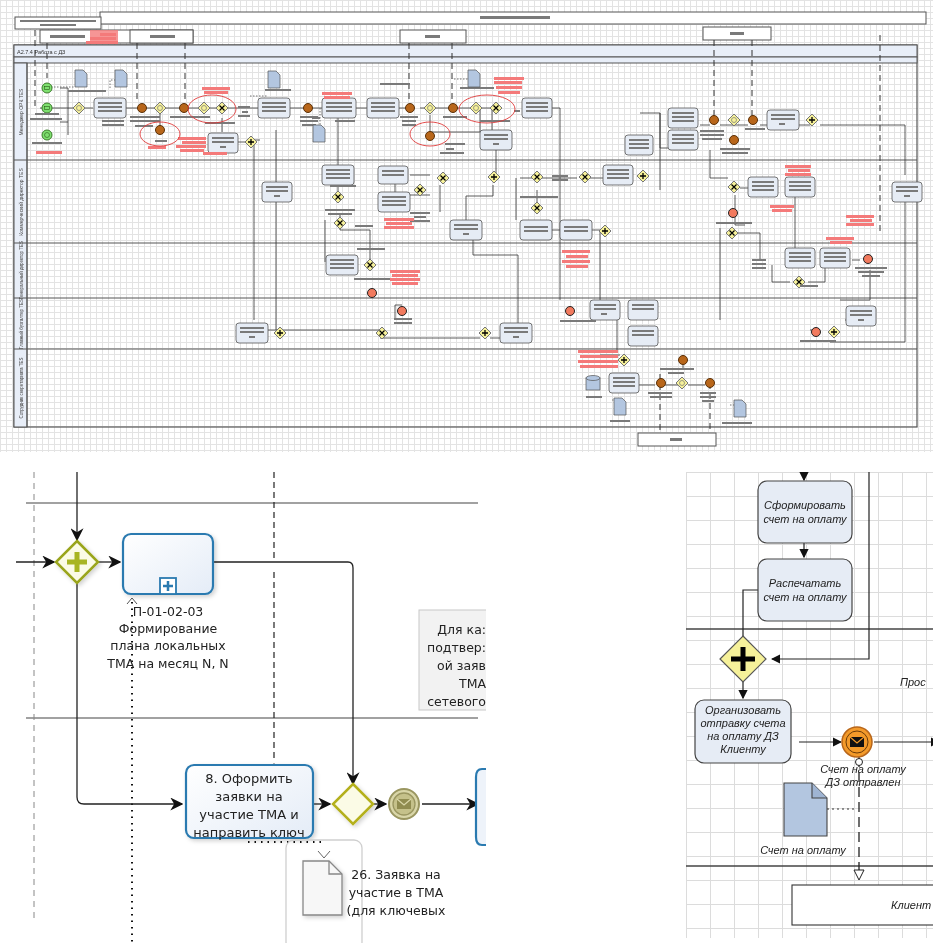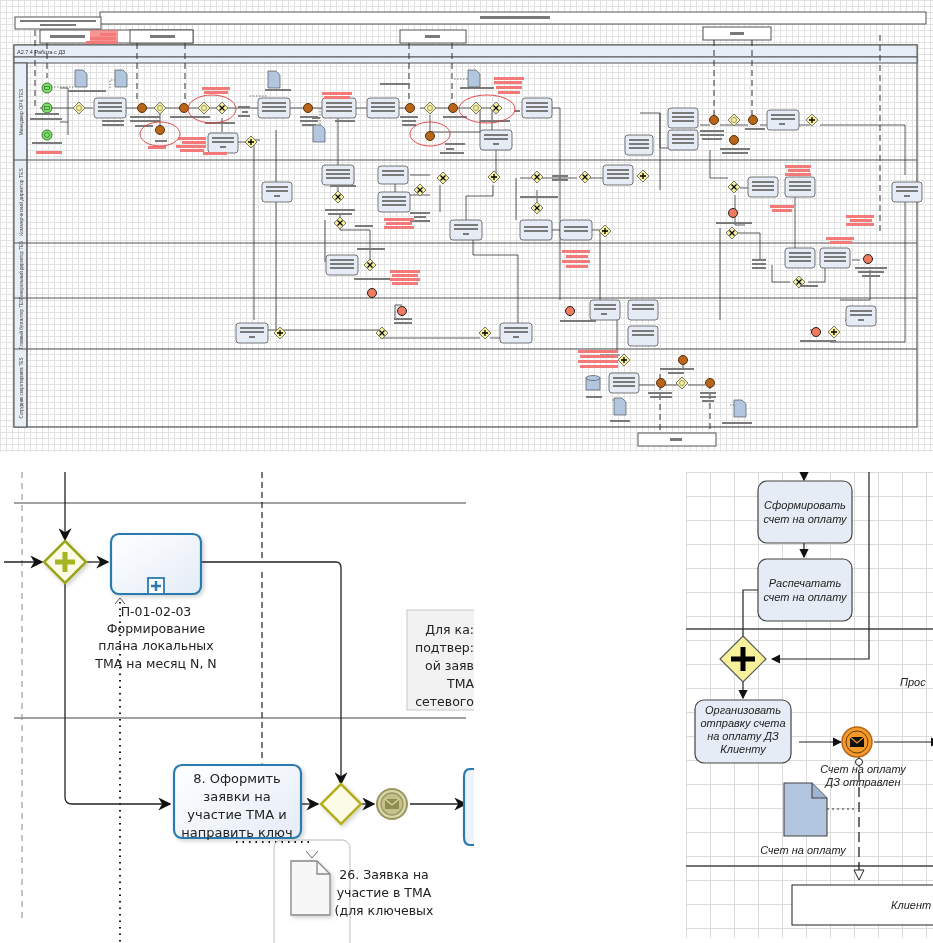--- a/index.html
+++ b/index.html
@@ -1,19 +1,19 @@
 <!DOCTYPE html>
 <html><head>
 <meta charset="utf-8">
 <style>
   html,body{margin:0;padding:0;background:#fff;}
   body{width:933px;height:943px;position:relative;overflow:hidden;font-family:"Liberation Sans",sans-serif;}
   .panel{position:absolute;overflow:hidden;}
   #p-top{left:0;top:0;width:933px;height:452px;}
-  #p-bl{left:4px;top:462px;width:470px;height:481px;}
+  #p-bl{left:16px;top:462px;width:470px;height:481px;}
   #p-br{left:676px;top:462px;width:265px;height:481px;font-style:italic;}
   svg{display:block;}
   .gridbg{background-color:#fff;
     background-image:linear-gradient(#e3e3e3 1px,transparent 1px),linear-gradient(90deg,#e3e3e3 1px,transparent 1px);
     background-size:6px 6px;}
   .gridbig{background-color:#fff;
     background-image:linear-gradient(#dcdcdc 1px,transparent 1px),linear-gradient(90deg,#dcdcdc 1px,transparent 1px);
     background-size:24px 24px;}
   .lbl{font-family:"Liberation Sans",sans-serif;}
   .dj{font-family:"DejaVu Sans",sans-serif;}

